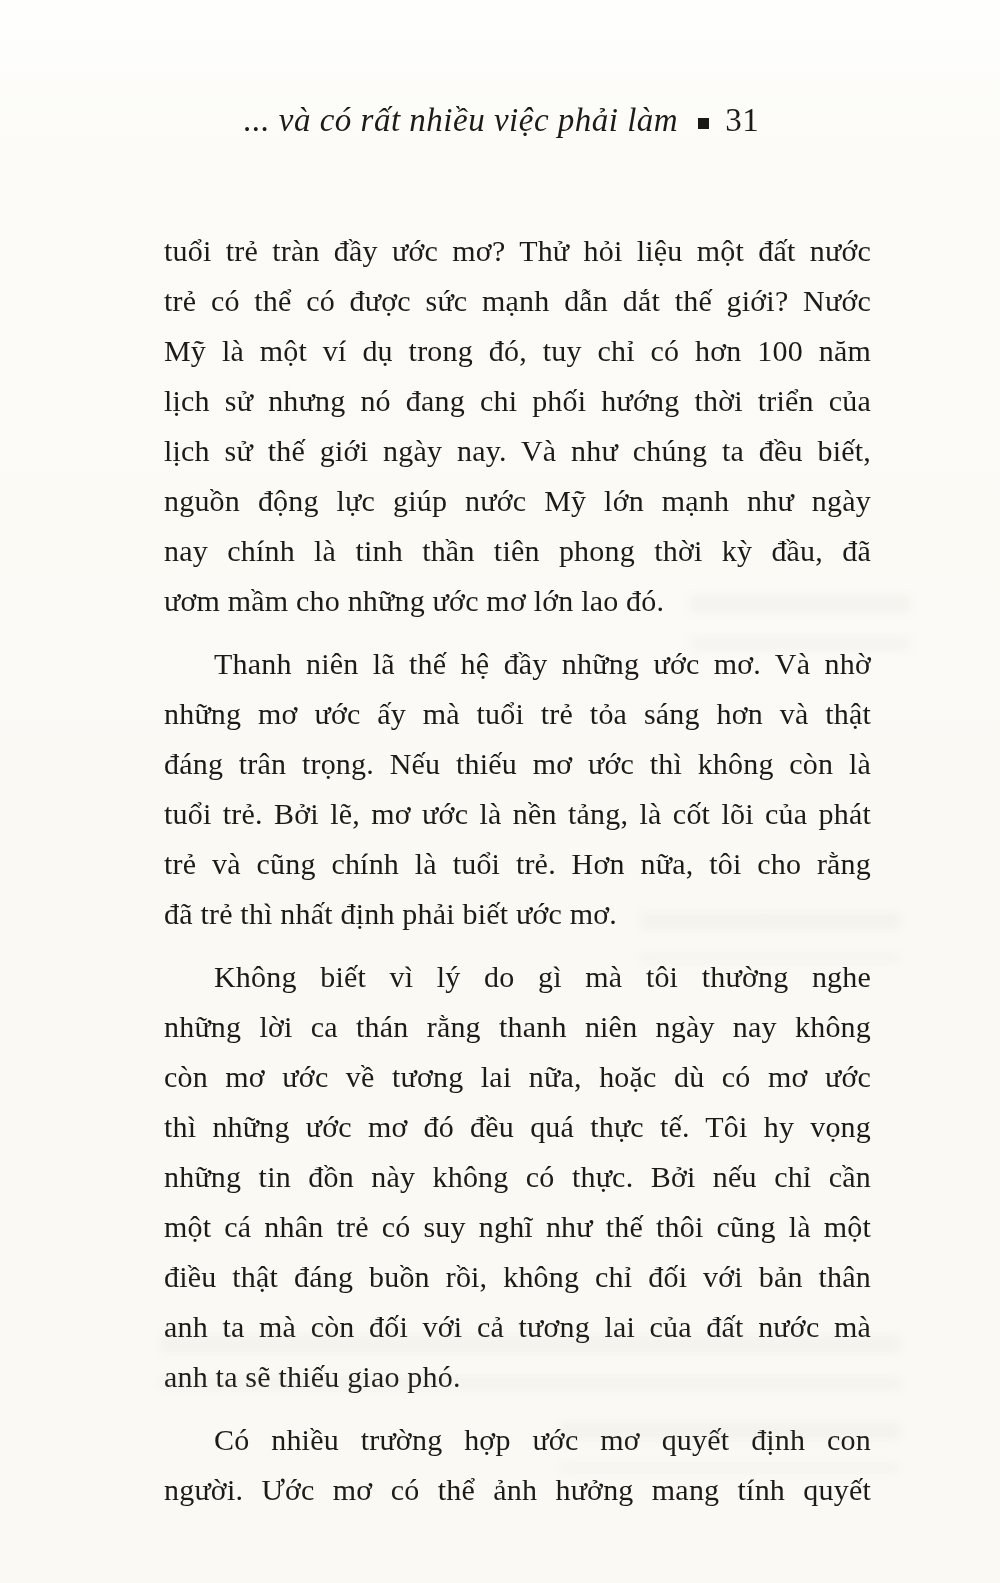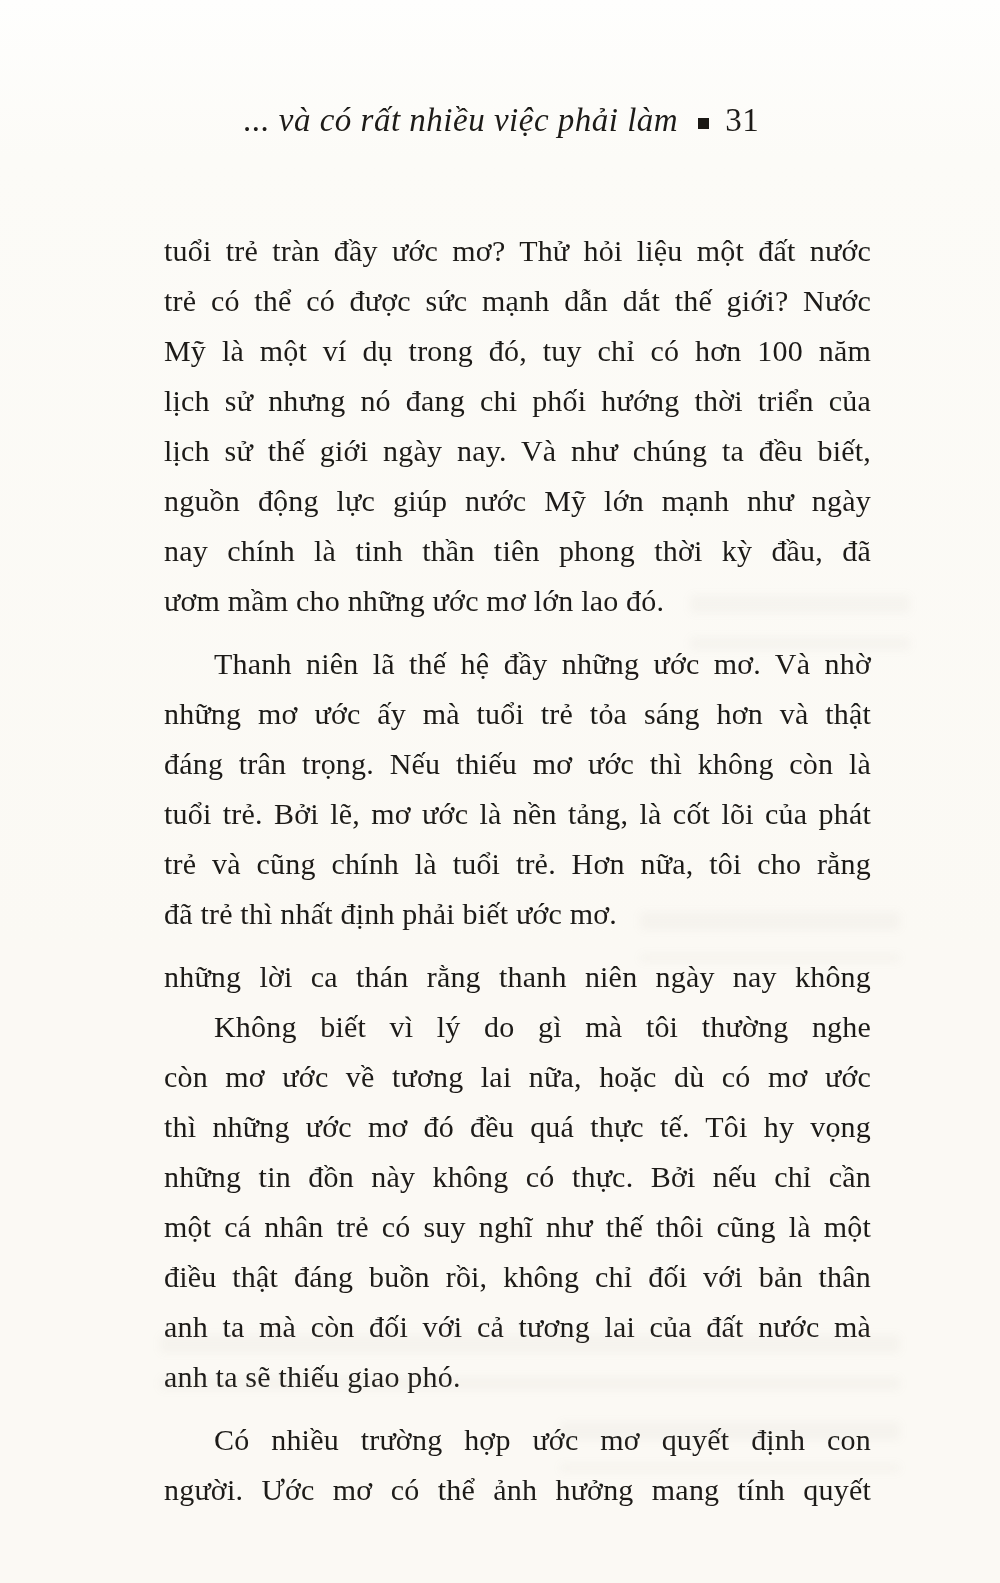--- a/index.html
+++ b/index.html
@@ -107,22 +107,22 @@
       </div>
       <div class="para">
         <div class="text-line indent">Thanh niên lã thế hệ đầy những ước mơ. Và nhờ</div>
         <div class="text-line">những mơ ước ấy mà tuổi trẻ tỏa sáng hơn và thật</div>
         <div class="text-line">đáng trân trọng. Nếu thiếu mơ ước thì không còn là</div>
         <div class="text-line">tuổi trẻ. Bởi lẽ, mơ ước là nền tảng, là cốt lõi của phát</div>
         <div class="text-line">trẻ và cũng chính là tuổi trẻ. Hơn nữa, tôi cho rằng</div>
         <div class="text-line last">đã trẻ thì nhất định phải biết ước mơ.</div>
       </div>
       <div class="para">
+        <div class="text-line indent">Không biết vì lý do gì mà tôi thường nghe</div>
         <div class="text-line">những lời ca thán rằng thanh niên ngày nay không</div>
-        <div class="text-line indent">Không biết vì lý do gì mà tôi thường nghe</div>
         <div class="text-line">còn mơ ước về tương lai nữa, hoặc dù có mơ ước</div>
         <div class="text-line">thì những ước mơ đó đều quá thực tế. Tôi hy vọng</div>
         <div class="text-line">những tin đồn này không có thực. Bởi nếu chỉ cần</div>
         <div class="text-line">một cá nhân trẻ có suy nghĩ như thế thôi cũng là một</div>
         <div class="text-line">điều thật đáng buồn rồi, không chỉ đối với bản thân</div>
         <div class="text-line">anh ta mà còn đối với cả tương lai của đất nước mà</div>
         <div class="text-line last">anh ta sẽ thiếu giao phó.</div>
       </div>
       <div class="para">
         <div class="text-line indent">Có nhiều trường hợp ước mơ quyết định con</div>

